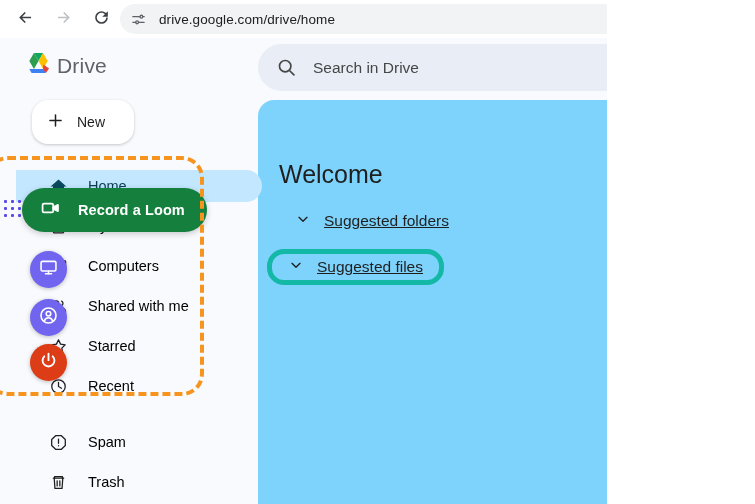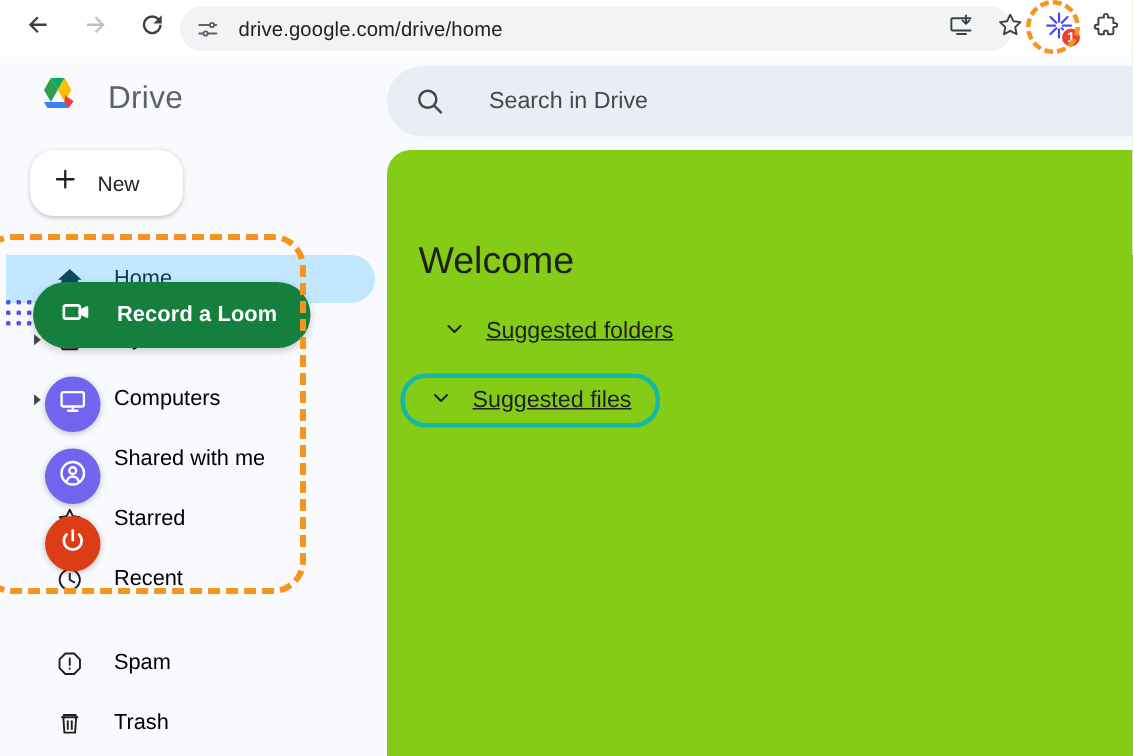--- a/index.html
+++ b/index.html
@@ -2,21 +2,21 @@
 <html><head>
 <meta charset="utf-8">
 <style>
   * { box-sizing: border-box; margin: 0; padding: 0; }
   html, body {
     width: 755px; height: 504px;
     font-family: "Liberation Sans", sans-serif;
     overflow: hidden;
     background: #ffffff;
   }
-  #root { position: relative; width: 755px; height: 504px; overflow: hidden; }
+  #root { position: relative; width: 607px; height: 504px; overflow: hidden; }
 
   
   .chrome {
     position: absolute; left: 0; top: 0; width: 755px; height: 38px;
     background: #ffffff; display: flex; align-items: center;
   }
   .nav-btn {
     width: 30px; height: 30px; margin-left: 8px;
     display: flex; align-items: center; justify-content: center;
     border-radius: 50%;
@@ -61,55 +61,55 @@
     position: absolute; left: 0; top: 38px; width: 755px; height: 466px;
     background: #f8fafd;
   }
 
   
   .drive-header {
     position: absolute; left: 0; top: 0; width: 258px; height: 56px;
     display: flex; align-items: center; padding-left: 24px;
   }
   .drive-title {
-    font-size: 21px; color: #5f6368; margin-left: 19px; letter-spacing: .2px;
+    font-size: 21px; color: #5f6368; margin-left: 4px; letter-spacing: .2px;
   }
 
   
   .searchbar {
     position: absolute; left: 258px; top: 6px; width: 520px; height: 47px;
     background: #e9eef6; border-radius: 24px;
     display: flex; align-items: center;
   }
   .searchbar .sicon { margin-left: 18px; display: flex; align-items: center; }
   .search-ph {
-    margin-left: 29px; font-size: 15.5px; color: #444746;
+    margin-left: 16px; font-size: 15.5px; color: #444746;
   }
 
   
   .content {
     position: absolute; left: 258px; top: 62px;
     width: 497px; height: 404px;
-    background: #84cc16; border-top-left-radius: 16px;
+    background: #7dd3fc; border-top-left-radius: 16px;
   }
   .welcome {
     position: absolute; left: 21px; top: 60px;
     font-size: 25px; color: #1f1f1f; font-weight: normal;
   }
   .sug-row {
     position: absolute; display: flex; align-items: center;
     height: 34px; padding: 0 16px; border-radius: 17px;
   }
   .sug-folders { left: 21px; top: 104px; }
-  .sug-files   { left: 9px;  top: 149px; border: 3px solid #14b8a6; height: 36px; }
+  .sug-files   { left: 9px;  top: 149px; border: 5px solid #14b8a6; height: 36px; }
   .sug-label { font-size: 15.5px; color: #1f1f1f; margin-left: 13px; text-decoration: underline; }
 
   
   .sidebar {
-    position: absolute; left: 4px; top: 56px; width: 258px; height: 410px; padding-left: 34px;
+    position: absolute; left: 16px; top: 56px; width: 258px; height: 410px; padding-left: 34px;
   }
   .new-btn {
     position: absolute; left: 16px; top: 6px;
     width: 102px; height: 44px; border-radius: 16px;
     background: #ffffff; box-shadow: 0 1px 3px rgba(60,64,67,.28);
     display: flex; align-items: center; padding-left: 14px;
   }
   .new-label { font-size: 14px; color: #1f1f1f; margin-left: 12px; }
 
   .nav-list { position: absolute; left: 0; top: 76px; width: 246px; }

